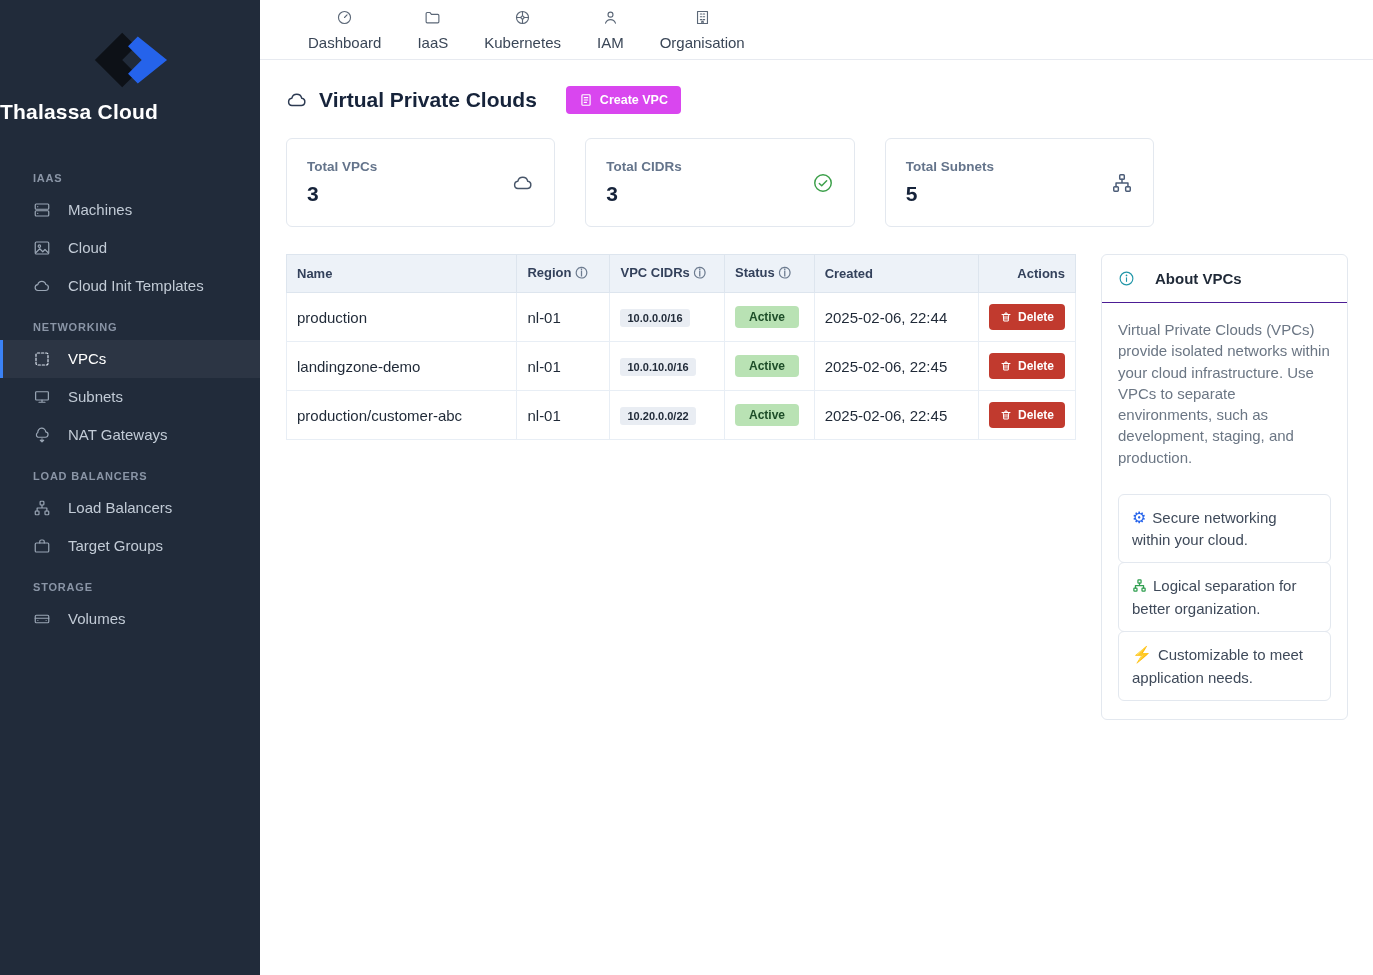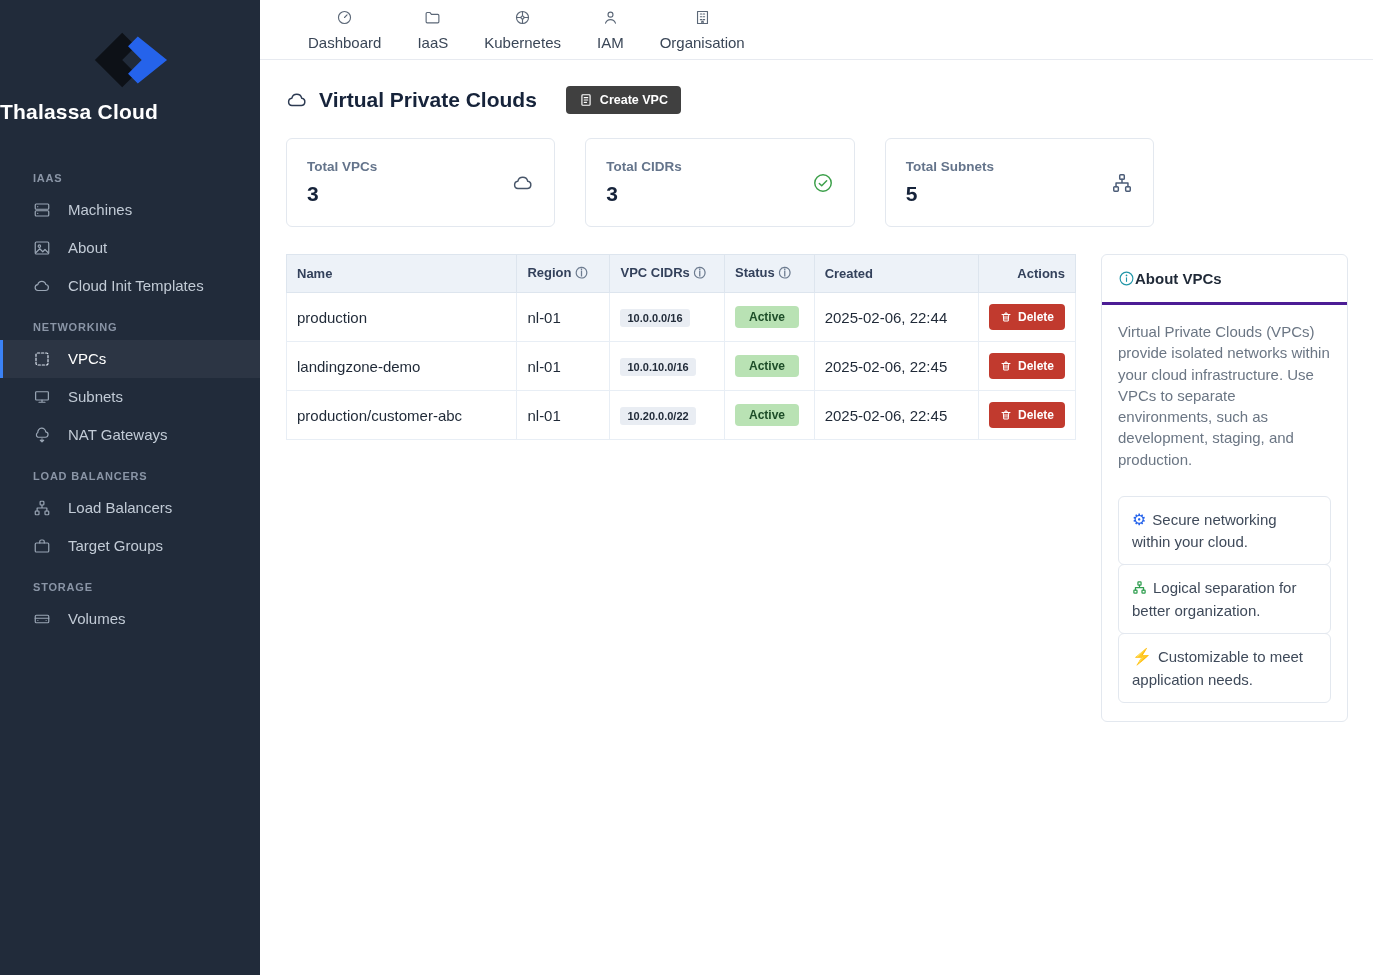--- a/index.html
+++ b/index.html
@@ -28,21 +28,21 @@
   .main { flex:1; display:flex; flex-direction:column; }
   .topnav { height:60px; border-bottom:1px solid #e7eaf0; display:flex; align-items:center; padding-left:34px; gap:8px; background:#fff; }
   .tnav-item { display:flex; align-items:center; gap:8px; color:#3a4657; font-size:15px; padding:8px 14px; cursor:pointer;flex-direction:column; }
   .tnav-item .ic { color:#5b6777; width:17px; height:17px; }
 
   .content { padding:26px 25px 0 26px; }
 
   .page-head { display:flex; align-items:center; gap:11px; margin-bottom:24px; }
   .page-title { font-size:21px; font-weight:bold; color:#16233a; }
   .page-head .cloud-ic { color:#2c3a52; }
-  .btn-create { margin-left:18px; background:#404040; color:#fff; border:none; border-radius:4px;
+  .btn-create { margin-left:18px; background:#d946ef; color:#fff; border:none; border-radius:4px;
                 font-size:12.5px; font-weight:bold; padding:7px 13px; display:flex; align-items:center; gap:7px;
                 cursor:pointer; font-family:"Liberation Sans", sans-serif; }
 
   .cols { display:flex; gap:25px; align-items:flex-start; }
   .left-col { width:790px; flex:none; }
 
   .stats { display:flex; gap:30px; margin-bottom:27px; width:868px; }
   .stat-card { flex:1; border:1px solid #e3e8ef; border-radius:6px; background:#fff; padding:17px 20px; height:89px;
                display:flex; justify-content:space-between; align-items:center; }
   .stat-label { color:#64748b; font-size:13.5px; font-weight:bold; margin-bottom:8px; }
@@ -59,21 +59,21 @@
   table.vpc th.r, table.vpc td.r { text-align:right; padding-right:10px; }
   .info-glyph { color:#6d7c90; font-size:12px; margin-left:4px; cursor:pointer; }
   .vpc-name { color:#24364f; }
   .cidr-badge { display:inline-block; background:#e9edf3; border-radius:3px; padding:3px 7px; font-size:11px; font-weight:bold; color:#222c3a; }
   .status-badge { display:inline-block; background:#b9e2b4; color:#1d4d28; border-radius:4px; padding:4px 14px; font-size:12px; font-weight:bold; }
   .btn-delete { background:#c13a2e; color:#fff; border:none; border-radius:4px; padding:6px 11px; font-size:12px; font-weight:bold;
                 display:inline-flex; align-items:center; gap:6px; cursor:pointer; font-family:"Liberation Sans", sans-serif; }
 
   
   .about { width:247px; flex:none; border:1px solid #e3e8ef; border-radius:6px; background:#fff; }
-  .about-head { display:flex; align-items:center; gap:0; padding:15px 16px; border-bottom:3px solid #4c1d95; }
+  .about-head { display:flex; align-items:center; gap:20px; padding:15px 16px; border-bottom:1px solid #4c1d95; }
   .about-head .ic { color:#2196a8; width:17px; height:17px; }
   .about-title { font-size:15px; font-weight:bold; color:#1f2937; }
   .about-body { padding:16px 16px 18px 16px; }
   .about-desc { color:#6b7684; font-size:15px; line-height:1.42; margin-bottom:26px; }
   .feature { border:1px solid #e3e8ef; border-radius:6px; padding:12px 13px; font-size:15px; color:#3f4a5a; line-height:1.4; margin-top:-1px; background:#fff; }
   .feature:first-of-type { margin-top:0; }
   .f-ico { margin-right:6px; }
   .f-ico.gear { color:#2563eb; font-size:16px; }
   .f-ico.bolt { color:#e7b416; font-size:16px; }
   .f-ico.hier { color:#2f9e4f; display:inline-block; vertical-align:-2px; }
@@ -101,21 +101,21 @@
             <path d="M6.3 7.5h.01M6.3 16.5h.01"></path>
           </svg>
         <span>Machines</span>
       </div>
       <div class="sitem">
         <svg class="ic" viewBox="0 0 24 24">
             <rect x="3" y="4" width="18" height="16" rx="1.5"></rect>
             <circle cx="8.5" cy="9.5" r="1.6"></circle>
             <path d="M4 18l5-5 4 4 3-3 4 4"></path>
           </svg>
-        <span>About</span>
+        <span>Cloud</span>
       </div>
       <div class="sitem">
         <svg class="ic" viewBox="0 0 24 24">
             <path d="M6.5 18h10a4 4 0 0 0 .6-7.96A5.5 5.5 0 0 0 6.4 10.04 4 4 0 0 0 6.5 18z"></path>
           </svg>
         <span>Cloud Init Templates</span>
       </div>
 
       <div class="sec-label">NETWORKING</div>
       <div class="sitem active">

